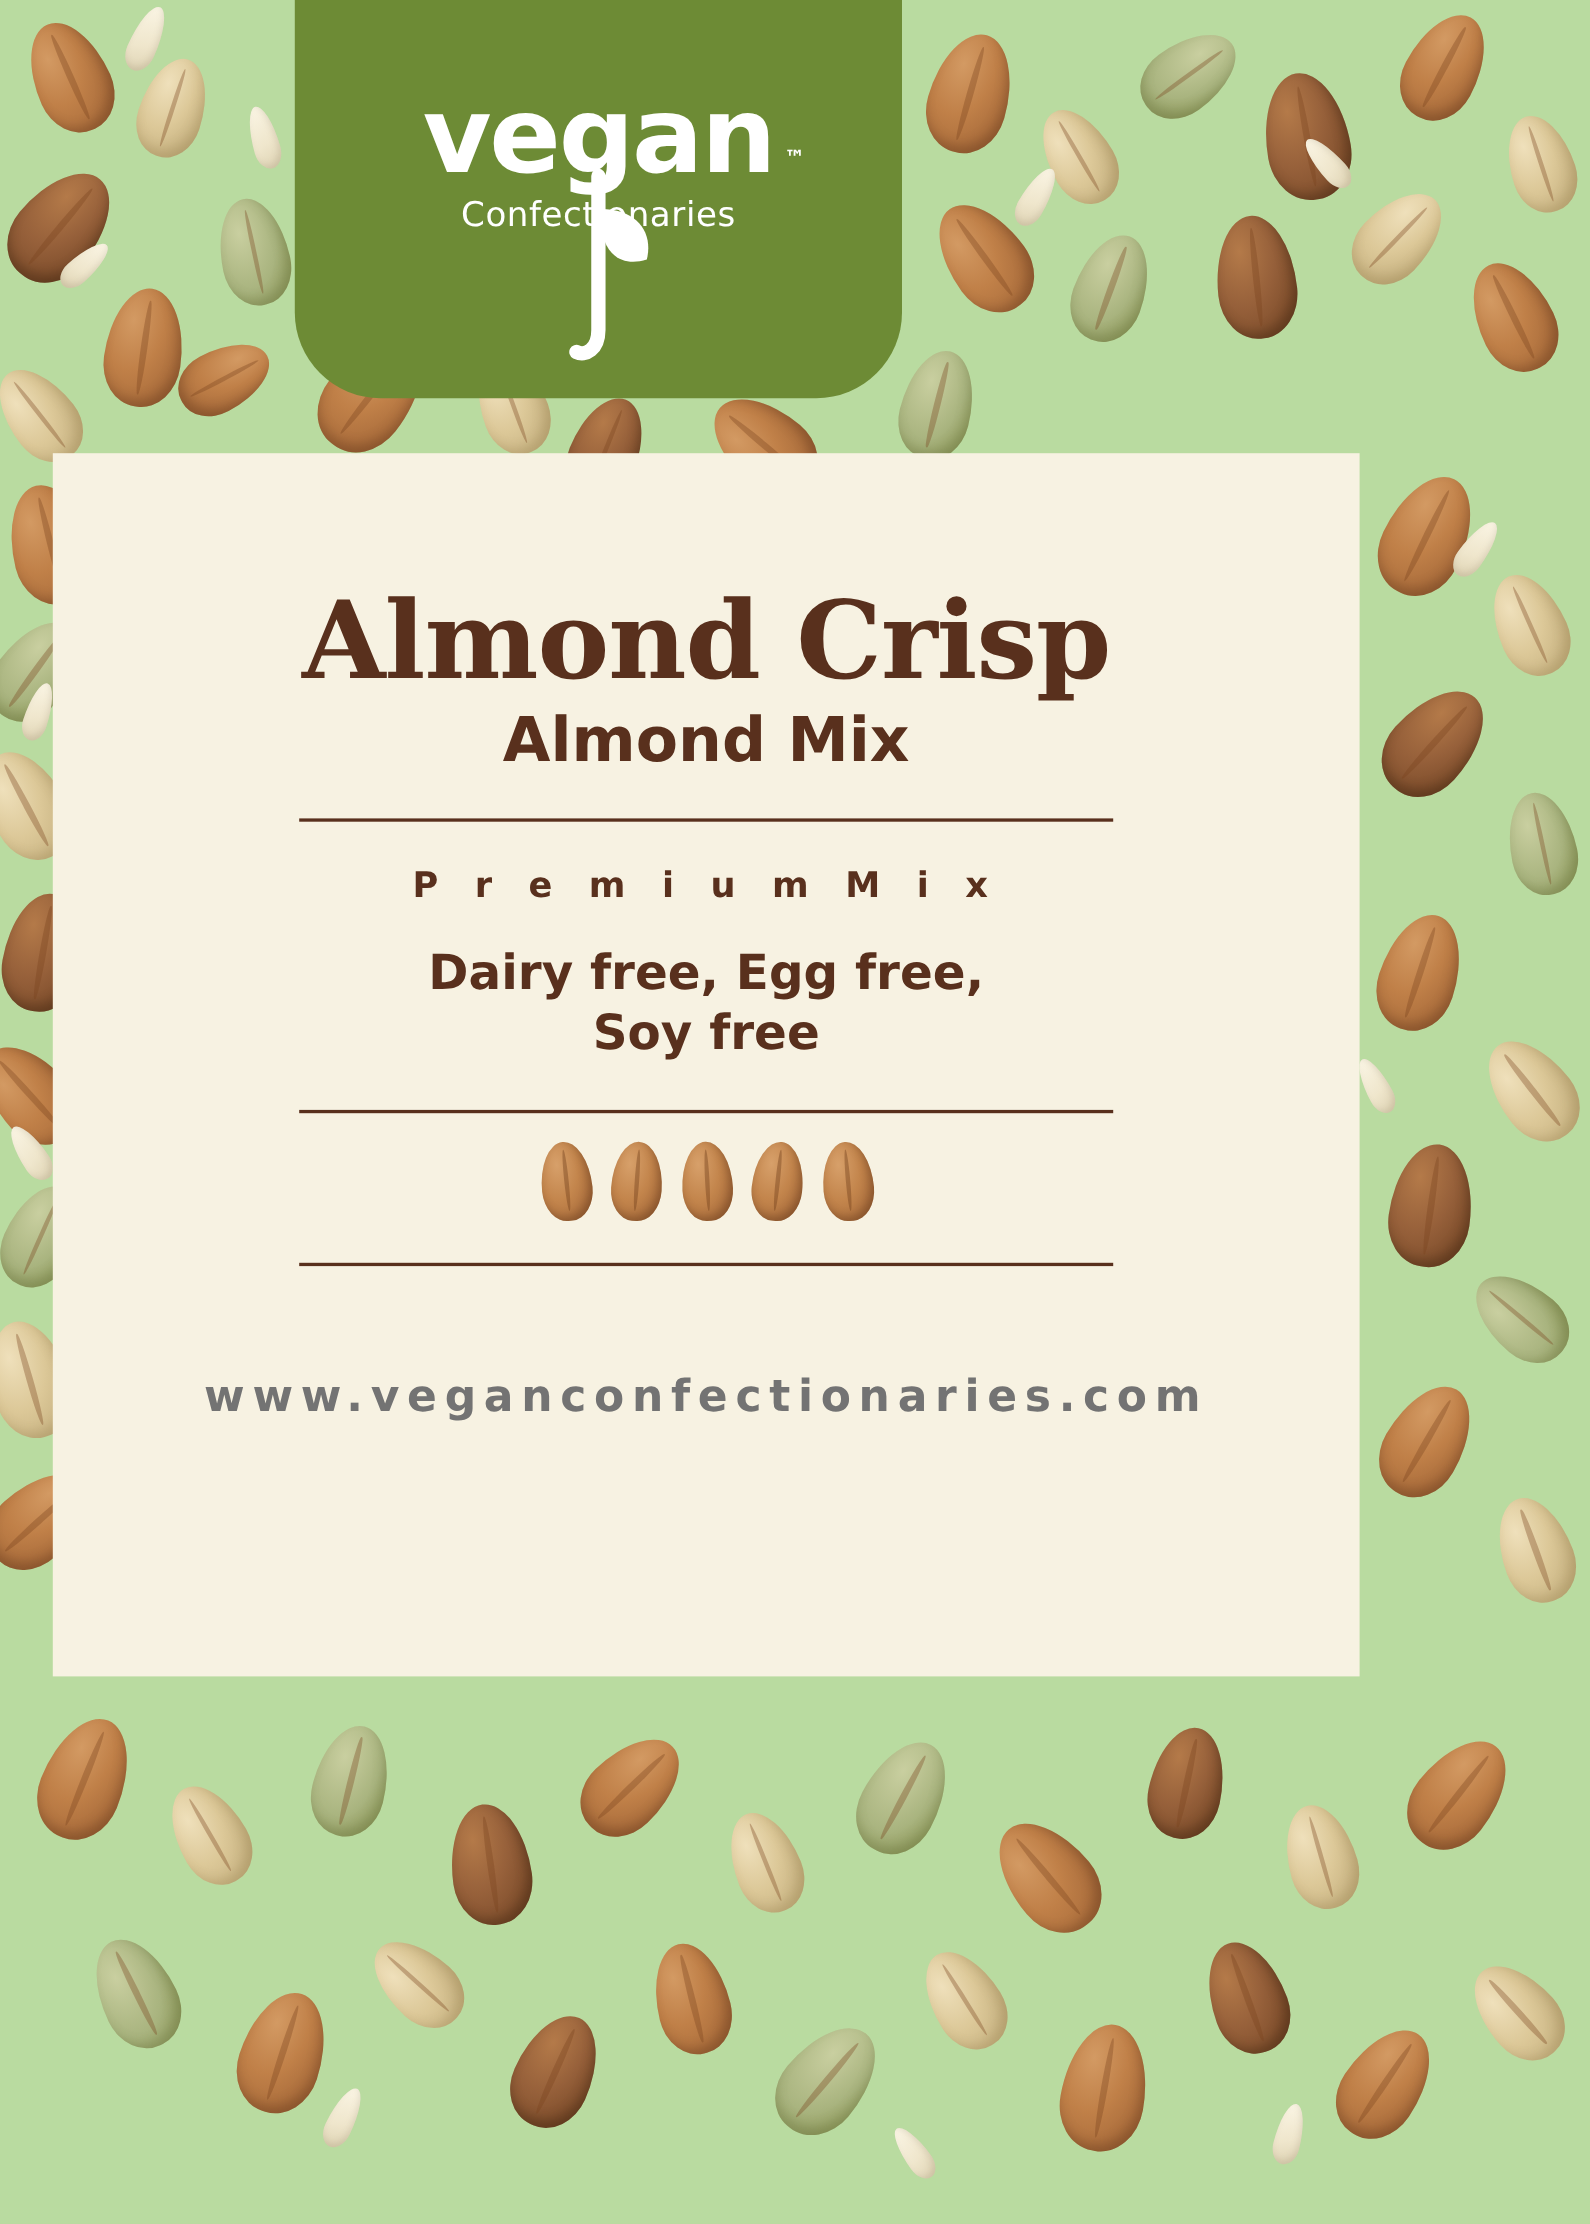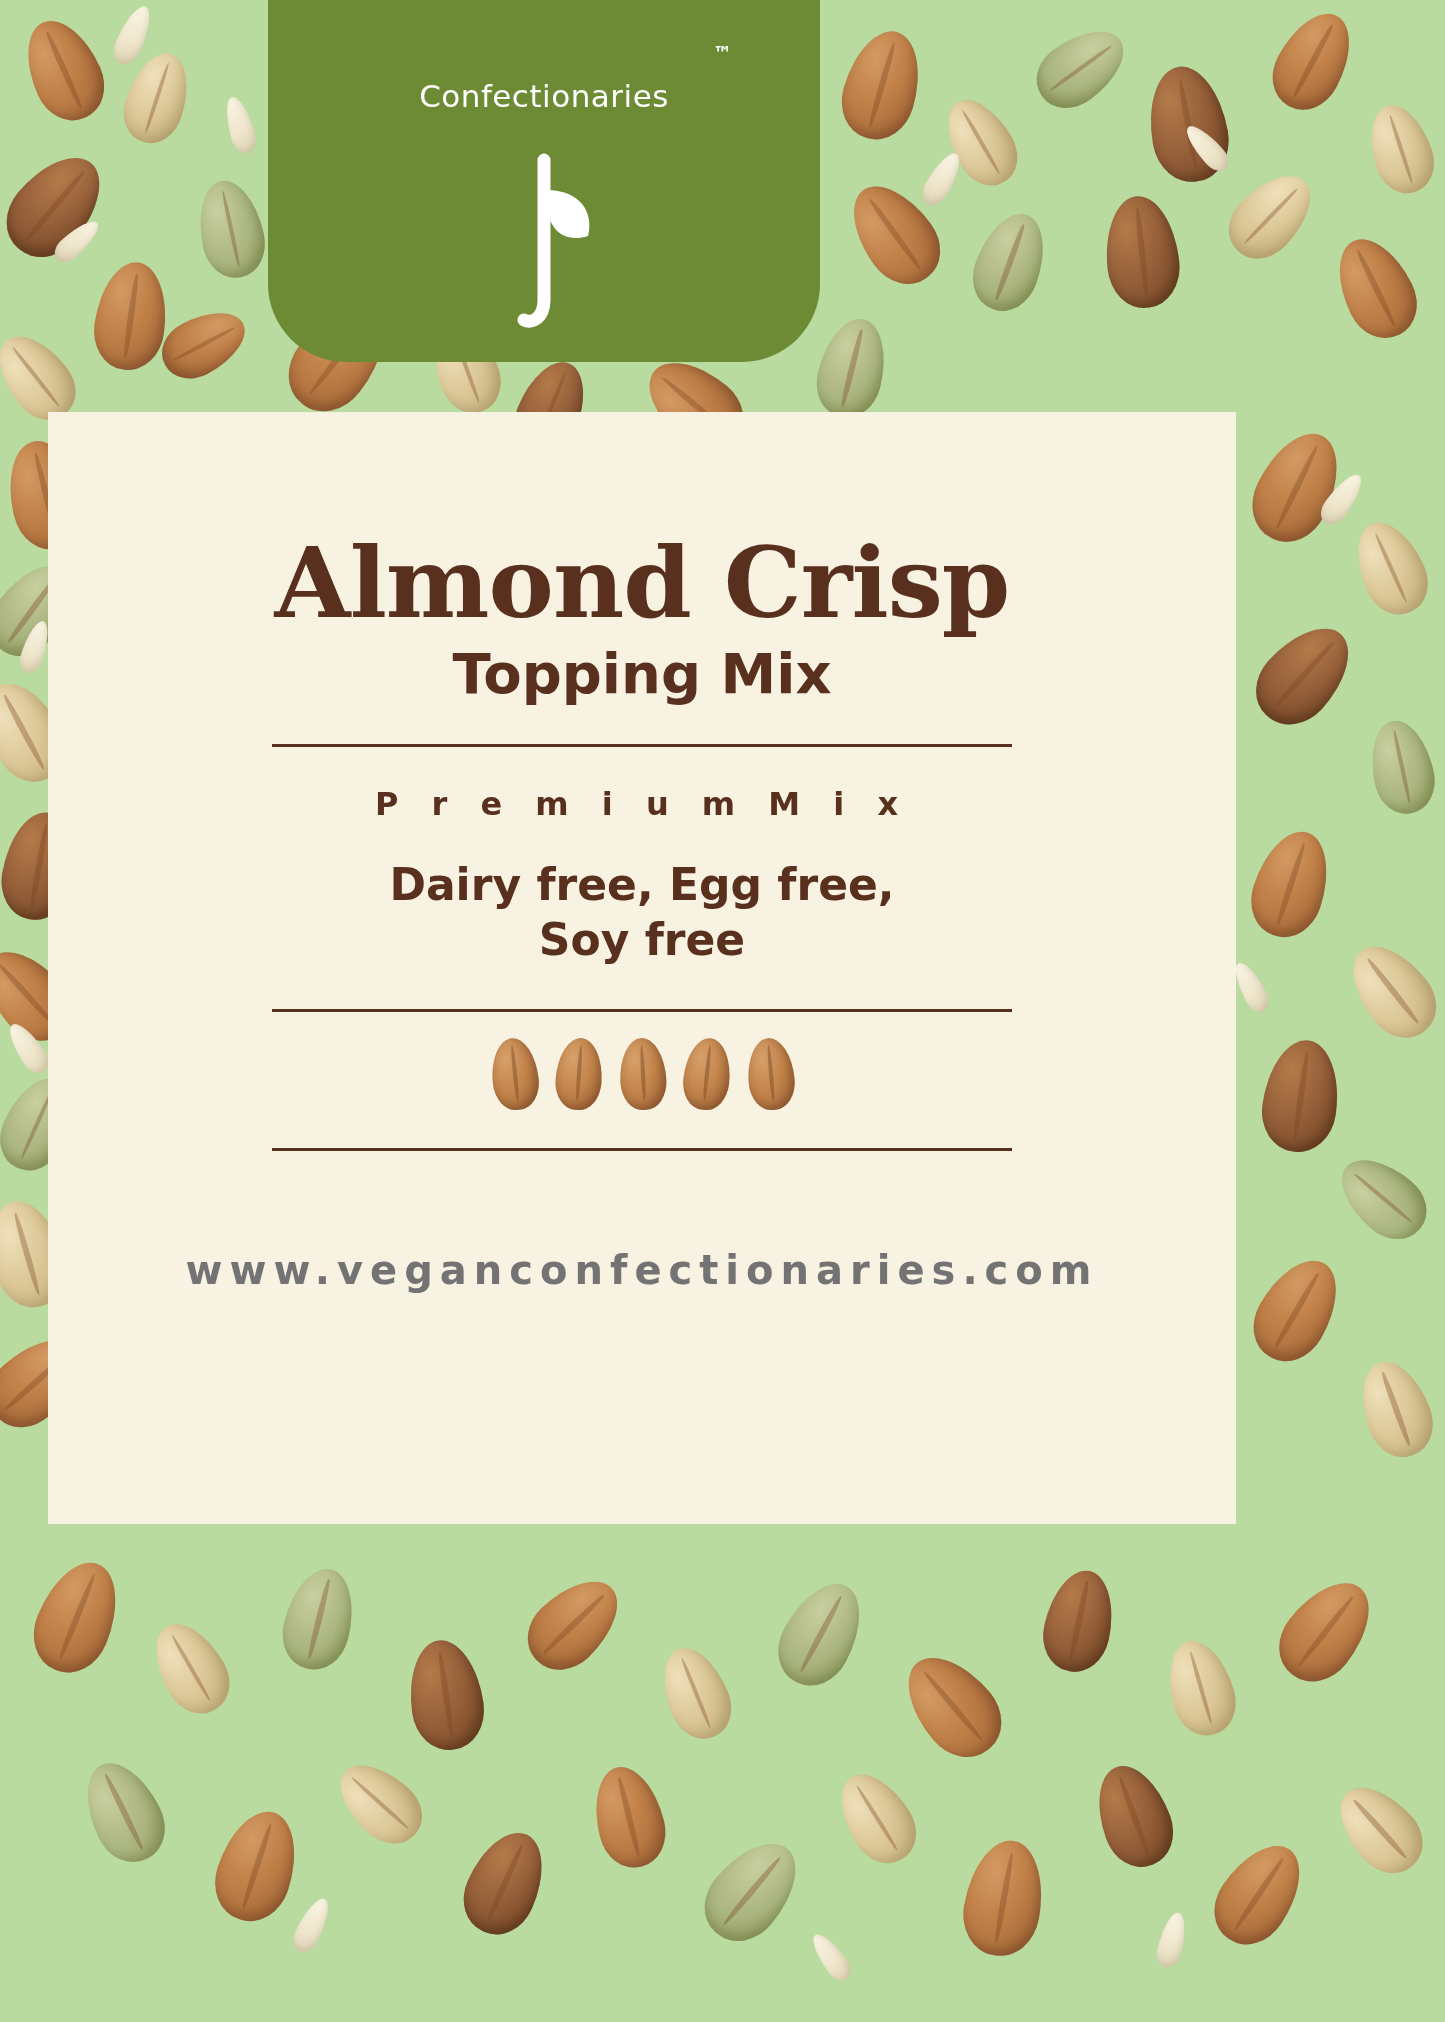--- a/index.html
+++ b/index.html
@@ -313,32 +313,33 @@
     <div class="nut dark" style="left:1100px; top:1764px; width:68px; height:104px; transform:rotate(-20deg);"></div>
     <div class="nut" style="left:1224px; top:1840px; width:70px; height:108px; transform:rotate(34deg);"></div>
     <div class="nut light" style="left:1348px; top:1780px; width:64px; height:98px; transform:rotate(-42deg);"></div>
     <div class="flake" style="left:300px; top:1896px; width:24px; height:58px; transform:rotate(26deg);"></div>
     <div class="flake" style="left:820px; top:1930px; width:22px; height:54px; transform:rotate(-36deg);"></div>
     <div class="flake" style="left:1160px; top:1912px; width:24px; height:56px; transform:rotate(14deg);"></div>
   </div>
 
   <div id="brand-tab">
     <div id="brand-wordmark">
+      <span>vegan</span>
       <span id="brand-tm">™</span>
     </div>
     <svg id="leaf-mark" viewBox="0 0 120 180" aria-hidden="true">
       <path d="M60 10 C60 70 60 120 60 150 C60 168 48 174 40 170" stroke="#ffffff" stroke-width="13" fill="none" stroke-linecap="round"></path>
       <path d="M62 40 C96 40 110 62 104 86 C78 94 60 78 62 40 Z" fill="#ffffff"></path>
     </svg>
     <div id="brand-sub">Confectionaries</div>
   </div>
 
   <div id="label-card">
     <h1 id="product-title">Almond Crisp</h1>
-    <h2 id="product-subtitle">Topping Mix</h2>
+    <h2 id="product-subtitle">Almond Mix</h2>
 
     <div class="rule"></div>
 
     <p id="premium-tag">P r e m i u m   M i x</p>
     <p id="free-from">Dairy free, Egg free,
 Soy free</p>
 
     <div class="rule"></div>
 
     <div id="almond-row">

